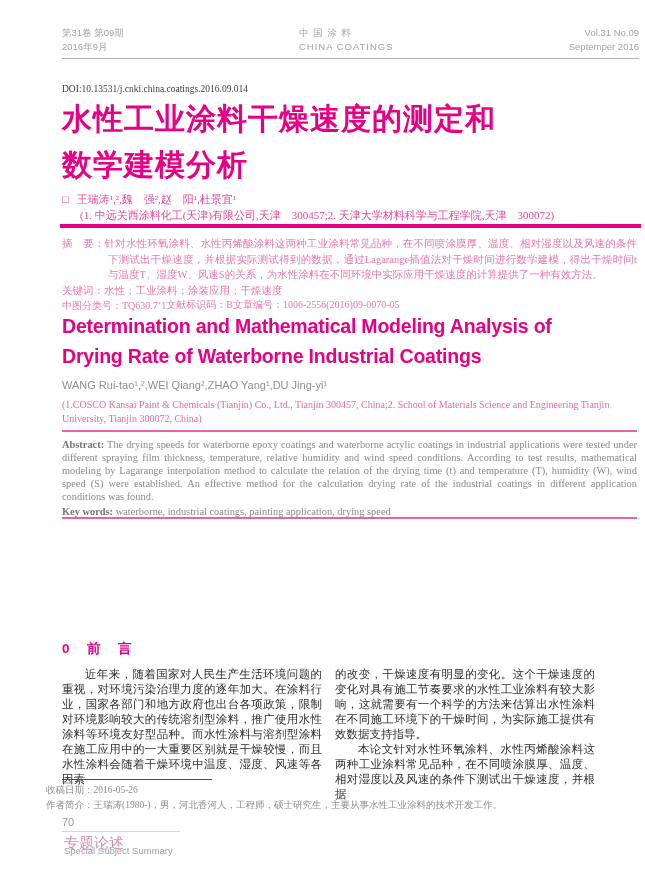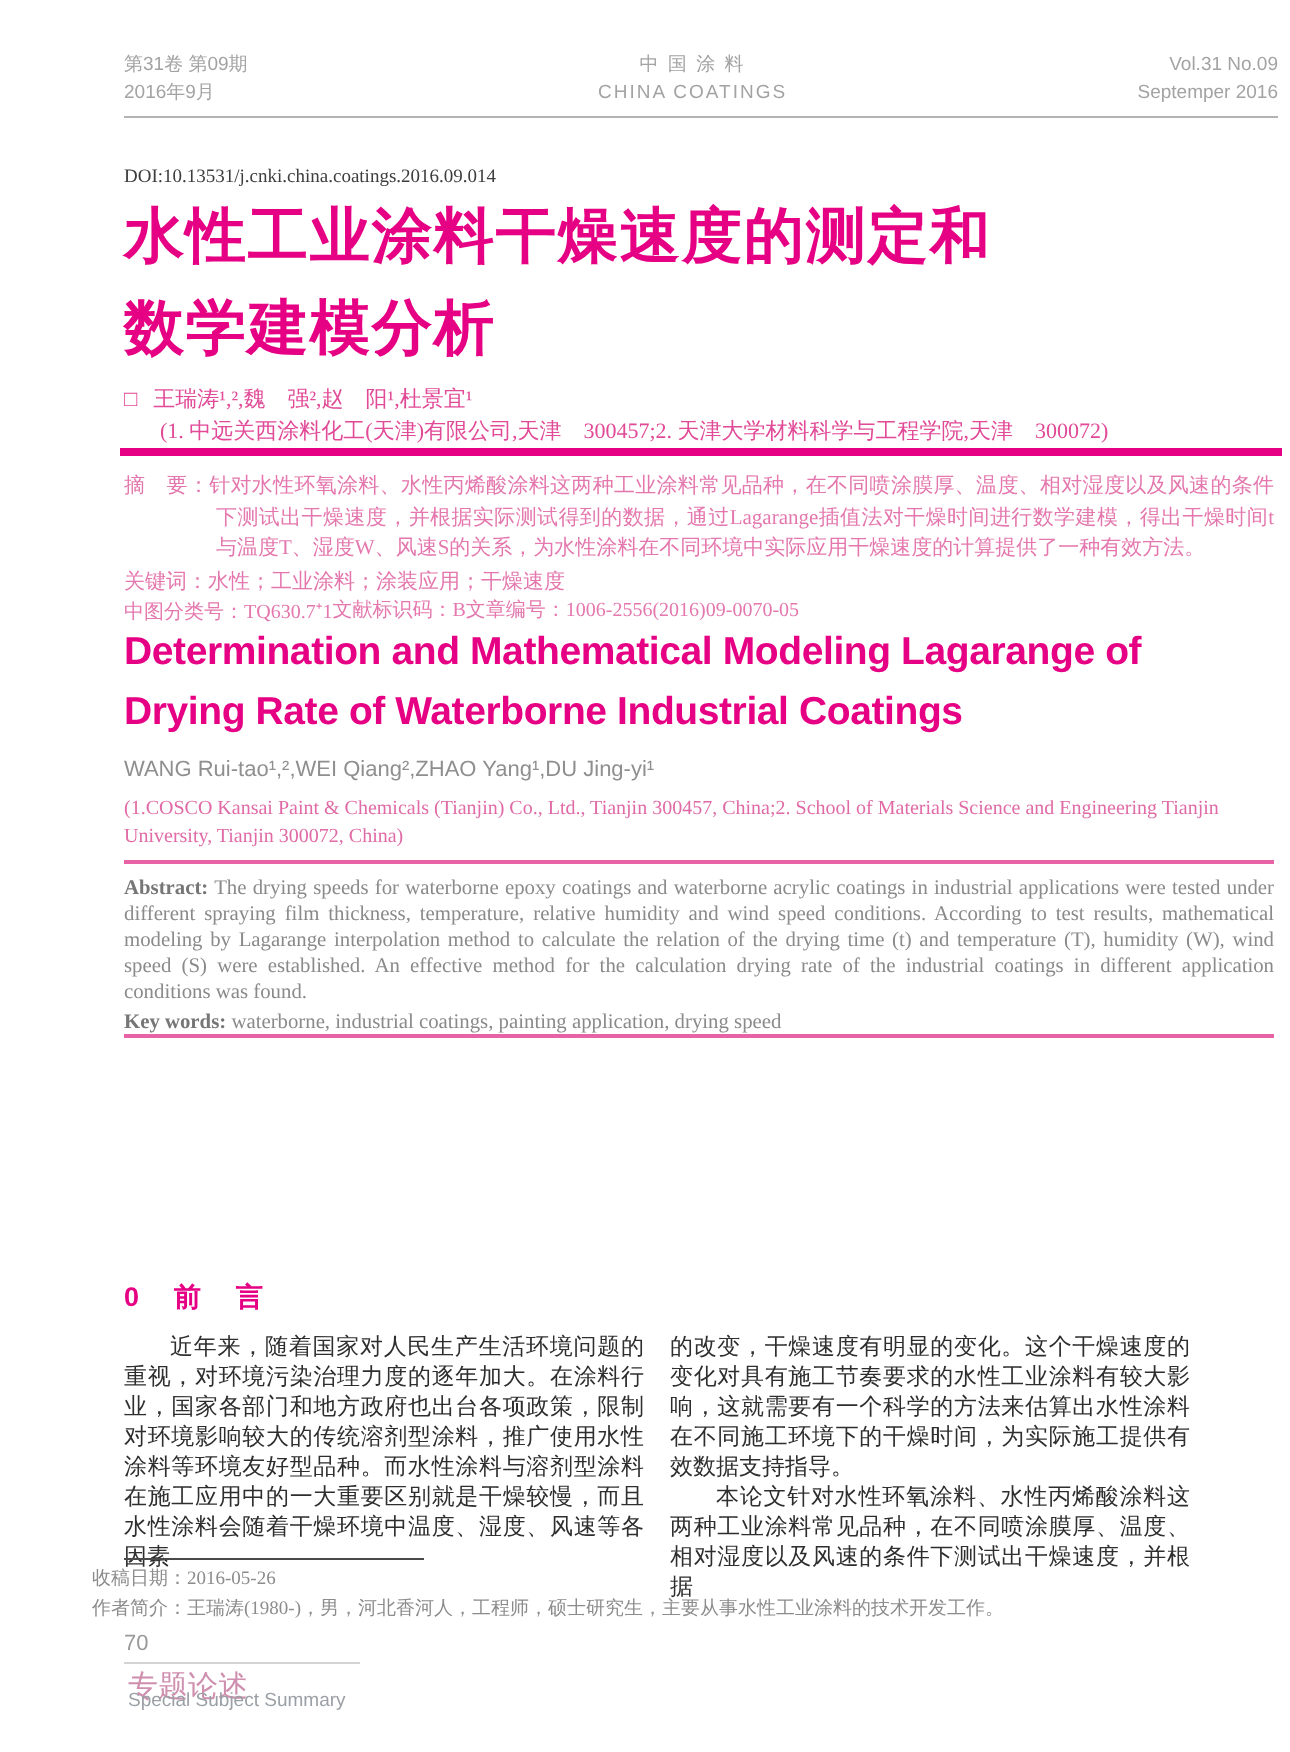--- a/index.html
+++ b/index.html
@@ -17,21 +17,21 @@
   }
   
   .masthead{
     position:absolute; left:62px; right:50px; top:26px;
     display:flex; justify-content:space-between; align-items:flex-start;
     color:#a3a3a3; font-size:9.5px; line-height:14px;
     font-family:"Liberation Sans", sans-serif;
     border-bottom:1px solid #b3b3b3; padding-bottom:4px;
   }
   .mh-left{text-align:left}
-  .mh-center{text-align:center; letter-spacing:1px;}
+  .mh-center{text-align:left; letter-spacing:1px;}
   .mh-right{text-align:right}
   .doi{
     position:absolute; left:62px; top:61px;
     font-size:9.5px; color:#3d3d3d; font-family:"Liberation Serif", serif;margin-top:23px;
   }
   
   .title-cn{
     position:absolute; left:62px; top:96px;
     font-family:"Liberation Sans", sans-serif; font-weight:bold;
     font-size:30px; line-height:46px; color:var(--magenta); letter-spacing:1px;
@@ -161,21 +161,21 @@
     <span>关键词：</span><span>水性；工业涂料；涂装应用；干燥速度</span>
   </div>
 
   <div class="meta-row">
     <span>中图分类号：TQ630.7⁺1</span>
     <span>文献标识码：B</span>
     <span>文章编号：1006-2556(2016)09-0070-05</span>
   </div>
 
   <div class="title-en">
-    <div>Determination and Mathematical Modeling Lagarange of</div>
+    <div>Determination and Mathematical Modeling Analysis of</div>
     <div>Drying Rate of Waterborne Industrial Coatings</div>
   </div>
   <div class="authors-en">WANG Rui-tao¹,²,WEI Qiang²,ZHAO Yang¹,DU Jing-yi¹</div>
   <div class="affil-en">(1.COSCO Kansai Paint &amp; Chemicals (Tianjin) Co., Ltd., Tianjin 300457, China;2. School of Materials Science and Engineering Tianjin University, Tianjin 300072, China)</div>
 
   <div class="rule-pink r1"></div>
 
   <div class="abstract-en">
     <p><b>Abstract:</b> <span>The drying speeds for waterborne epoxy coatings and waterborne acrylic coatings in industrial applications were tested under different spraying film thickness, temperature, relative humidity and wind speed conditions. According to test results, mathematical modeling by Lagarange interpolation method to calculate the relation of the drying time (t) and temperature (T), humidity (W), wind speed (S) were established. An effective method for the calculation drying rate of the industrial coatings in different application conditions was found.</span></p>
     <p><b>Key words:</b> <span>waterborne, industrial coatings, painting application, drying speed</span></p>

